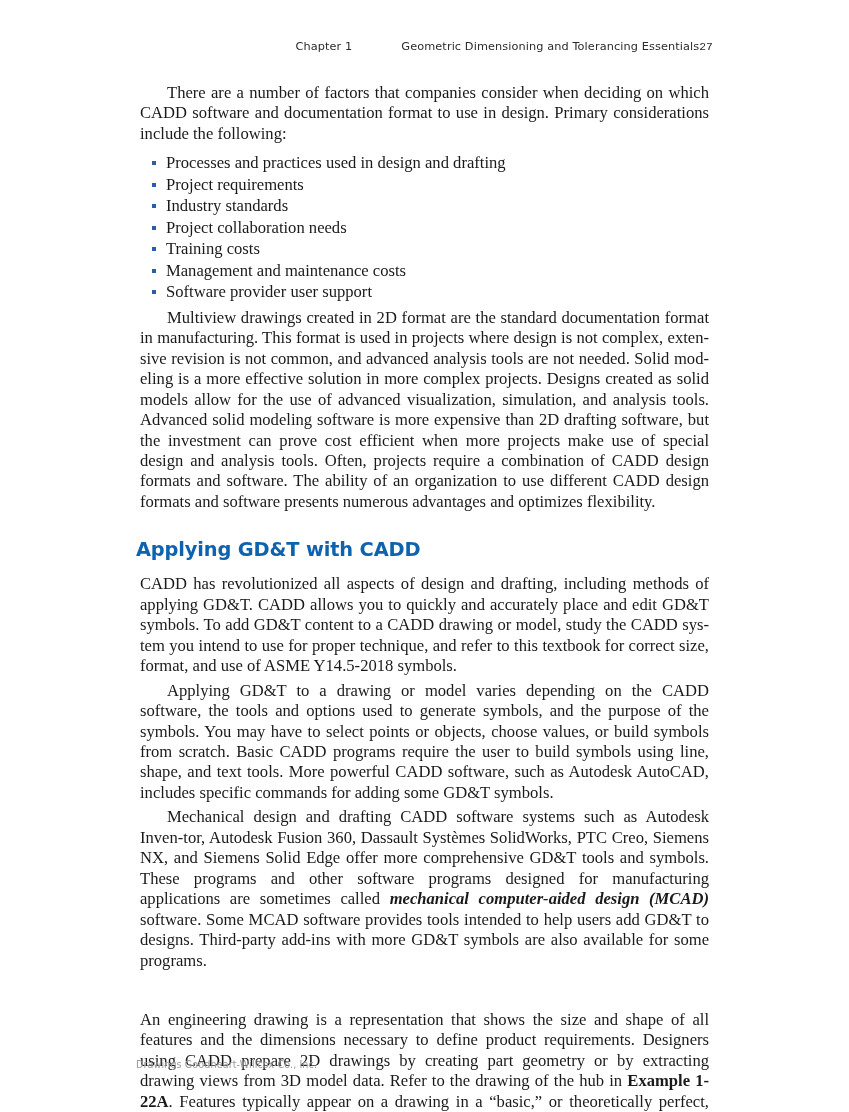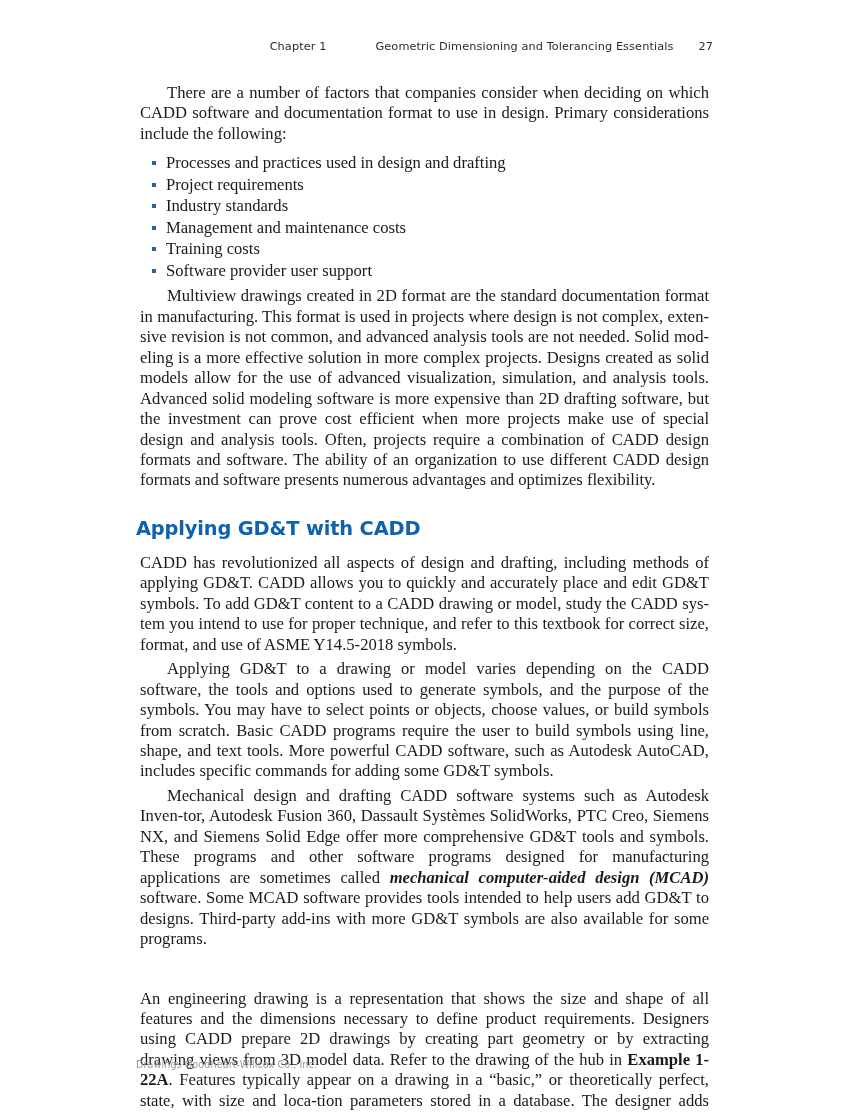--- a/index.html
+++ b/index.html
@@ -27,21 +27,21 @@
     font-family: "DejaVu Sans", "Liberation Sans", sans-serif;
     font-size: 11.3px;
     color: #2b2b2b;
     letter-spacing: 0.1px;
     display: flex;
     align-items: baseline;
     justify-content: flex-end;
   }
   .rh-chapter { margin-right: 13px; white-space: nowrap; }
   .rh-title   { white-space: nowrap; padding-left: 36px; }
-  .rh-page    { margin-left: 25px; white-space: nowrap; }
+  .rh-page    { white-space: nowrap; font-family: Liberation Mono, monospace; }
 
   
   .column {
     position: absolute;
     left: 136px;
     top: 79px;
     width: 577px;
   }
 
   p.body {
@@ -141,25 +141,29 @@
       <li>
         <span class="bullet-mark"></span>
         <span>Project requirements</span>
       </li>
       <li>
         <span class="bullet-mark"></span>
         <span>Industry standards</span>
       </li>
       <li>
         <span class="bullet-mark"></span>
-        <span>Management and maintenance costs</span>
+        <span>Project collaboration needs</span>
       </li>
       <li>
         <span class="bullet-mark"></span>
         <span>Training costs</span>
+      </li>
+      <li>
+        <span class="bullet-mark"></span>
+        <span>Management and maintenance costs</span>
       </li>
       <li>
         <span class="bullet-mark"></span>
         <span>Software provider user support</span>
       </li>
     </ul>
 
     <div class="sp-after-list"></div>
 
     <p class="body indent">Multiview drawings created in 2D format are the standard documentation format in manufacturing. This format is used in projects where design is not complex, exten-sive revision is not common, and advanced analysis tools are not needed. Solid mod-eling is a more effective solution in more complex projects. Designs created as solid models allow for the use of advanced visualization, simulation, and analysis tools. Advanced solid modeling software is more expensive than 2D drafting software, but the investment can prove cost efficient when more projects make use of special design and analysis tools. Often, projects require a combination of CADD design formats and software. The ability of an organization to use different CADD design formats and software presents numerous advantages and optimizes flexibility.</p>

